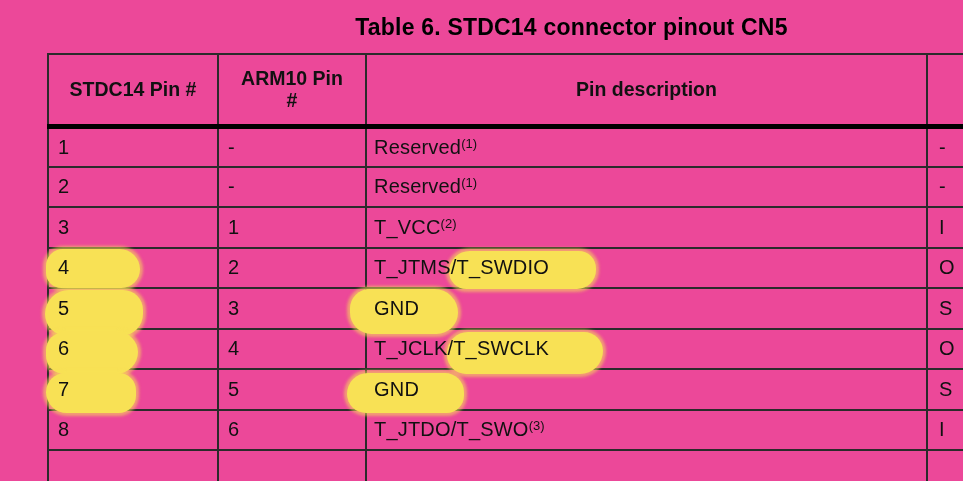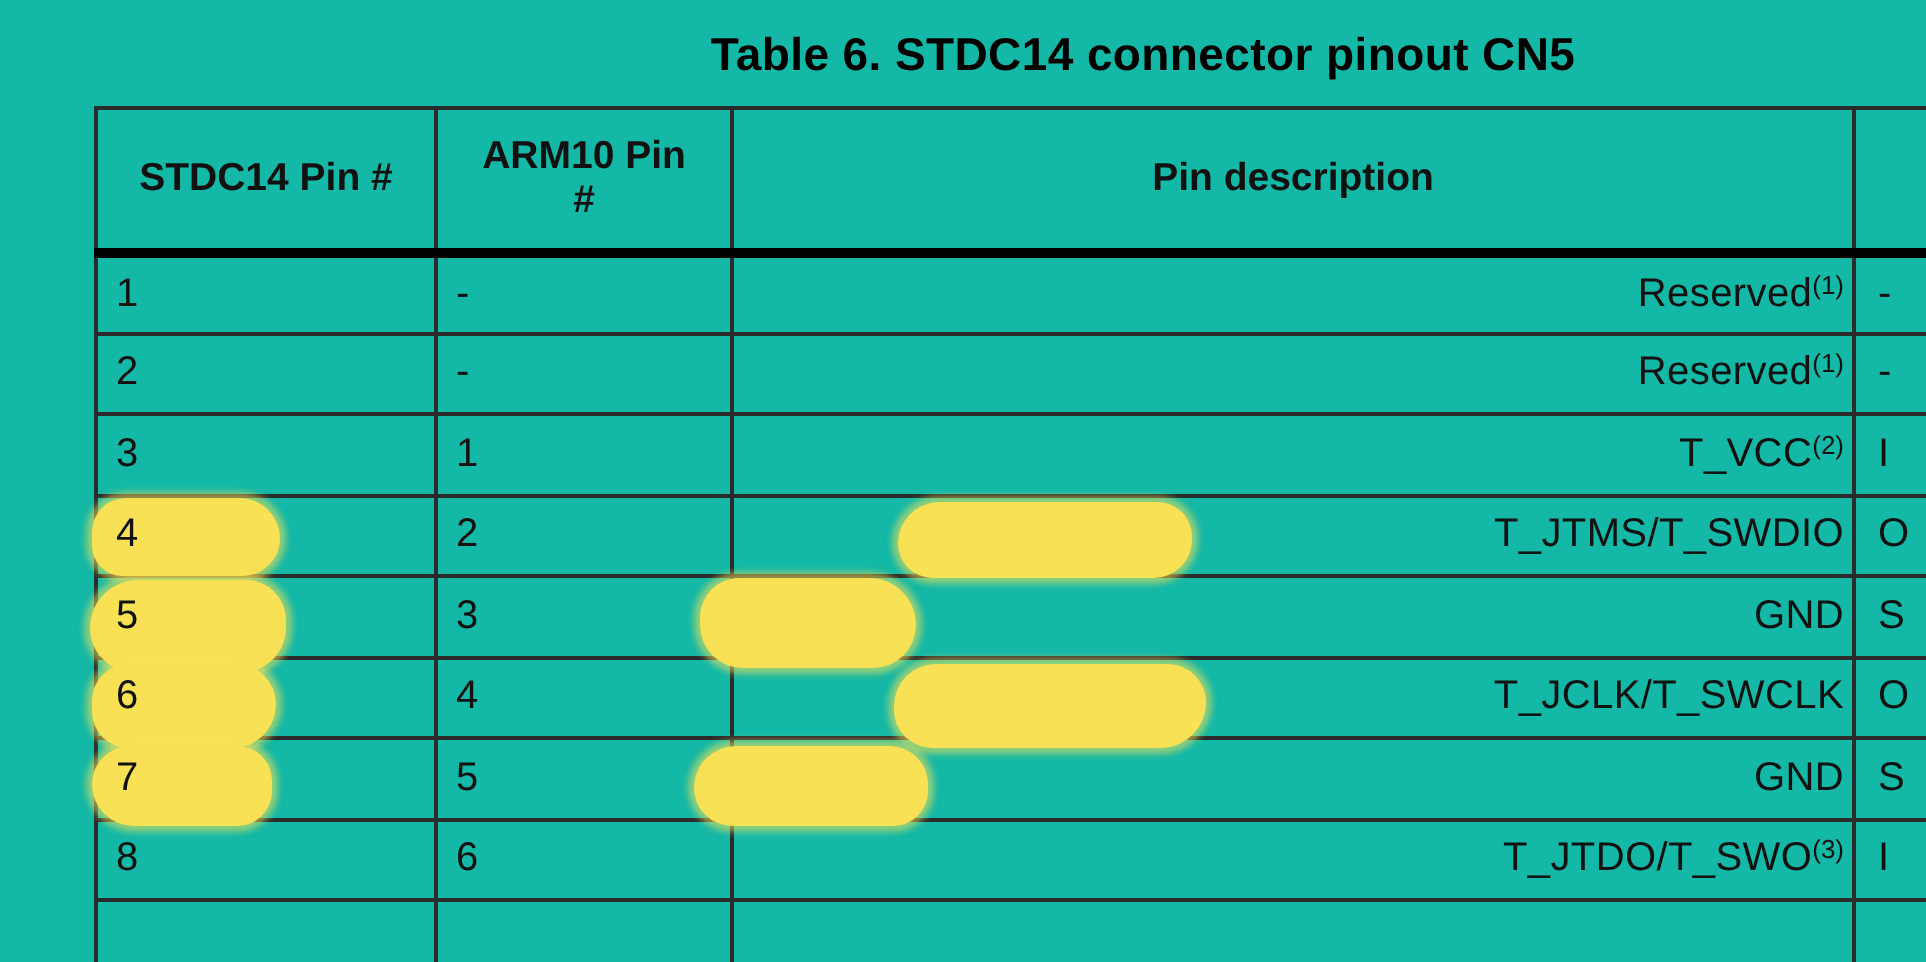--- a/index.html
+++ b/index.html
@@ -3,21 +3,21 @@
 <meta charset="utf-8">
 <style>
   * { box-sizing: border-box; }
   html, body { margin: 0; padding: 0; background: #ffffff; }
 
   .page {
     position: relative;
     width: 963px;
     height: 481px;
     overflow: hidden;
-    background: #14b8a6;
+    background: #ec4899;
     font-family: "Liberation Sans", sans-serif;
     color: #111111;
   }
 
   .doc-title {
     position: absolute;
     left: 47px;
     top: 14px;
     width: 1049px;
     text-align: center;
@@ -55,21 +55,21 @@
 
   td {
     position: relative;
     height: 40.5px;
     font-size: 20px;
     vertical-align: middle;
     padding: 0 4px 0 9px;
     letter-spacing: 0.2px;
   }
 
-  td.c3 { padding-left: 7px; text-align: right; }
+  td.c3 { padding-left: 7px; }
   td.c4 { padding-left: 11px; }
 
   tr.partial td { height: 40px; }
 
   .ct { position: relative; z-index: 2; }
 
   sup.fn {
     font-size: 13px;
     line-height: 0;
     vertical-align: 6px;

